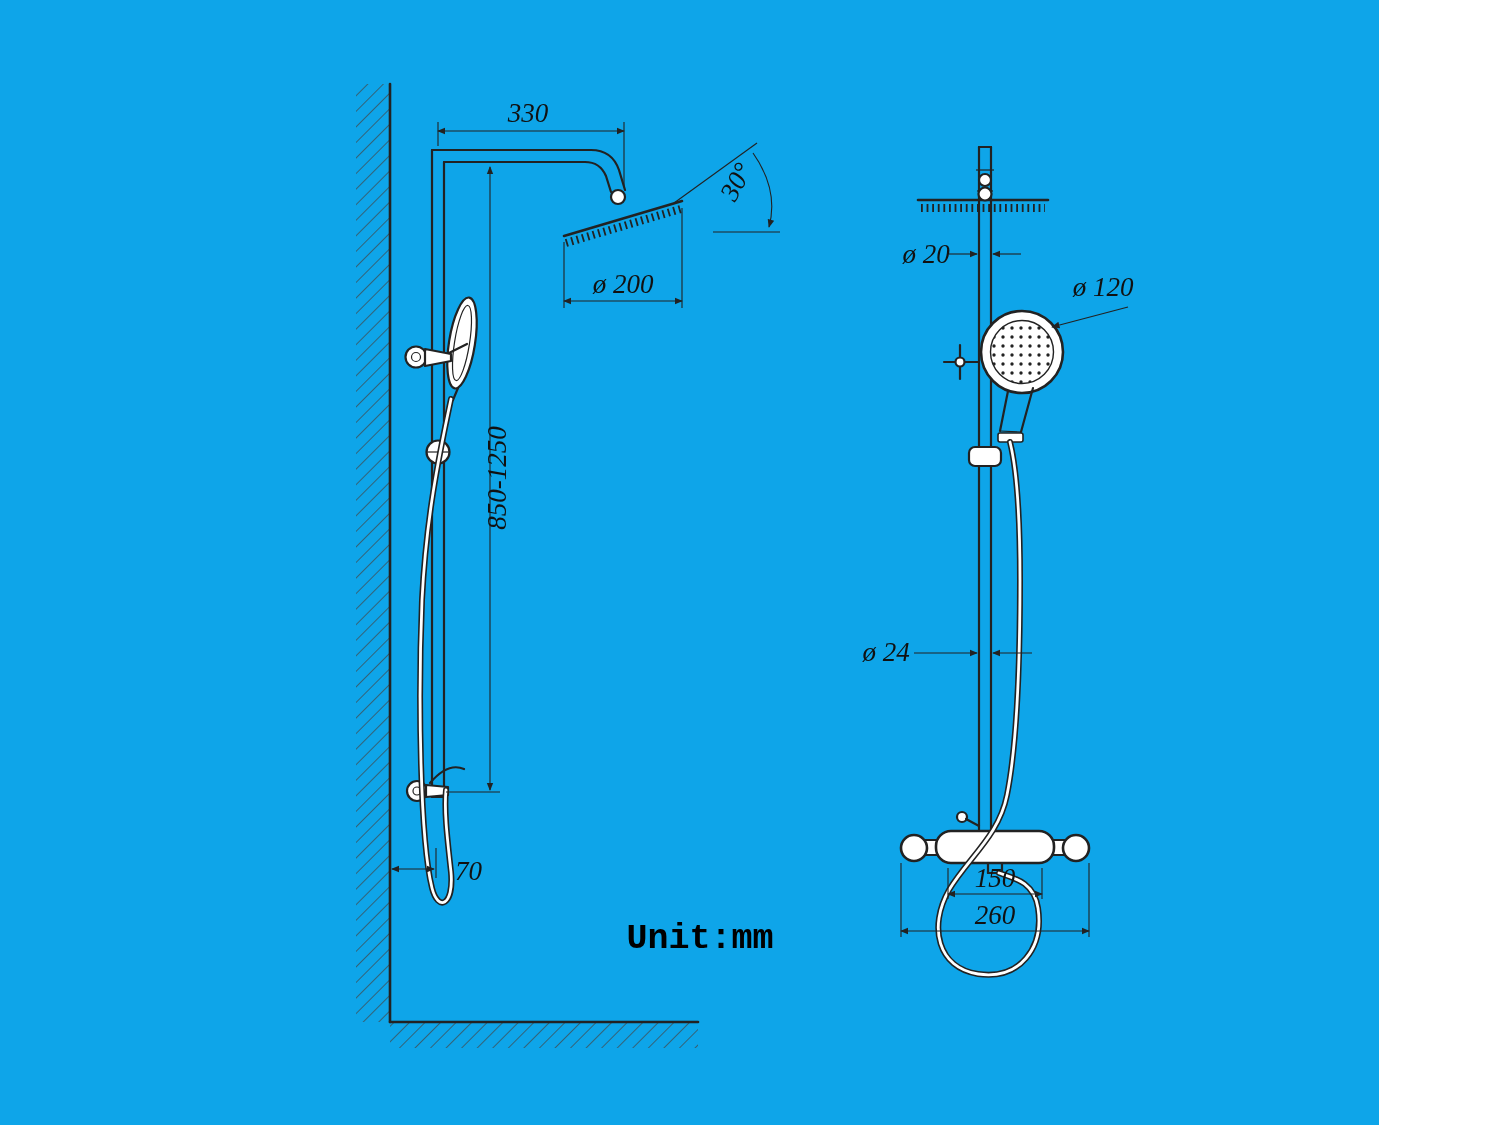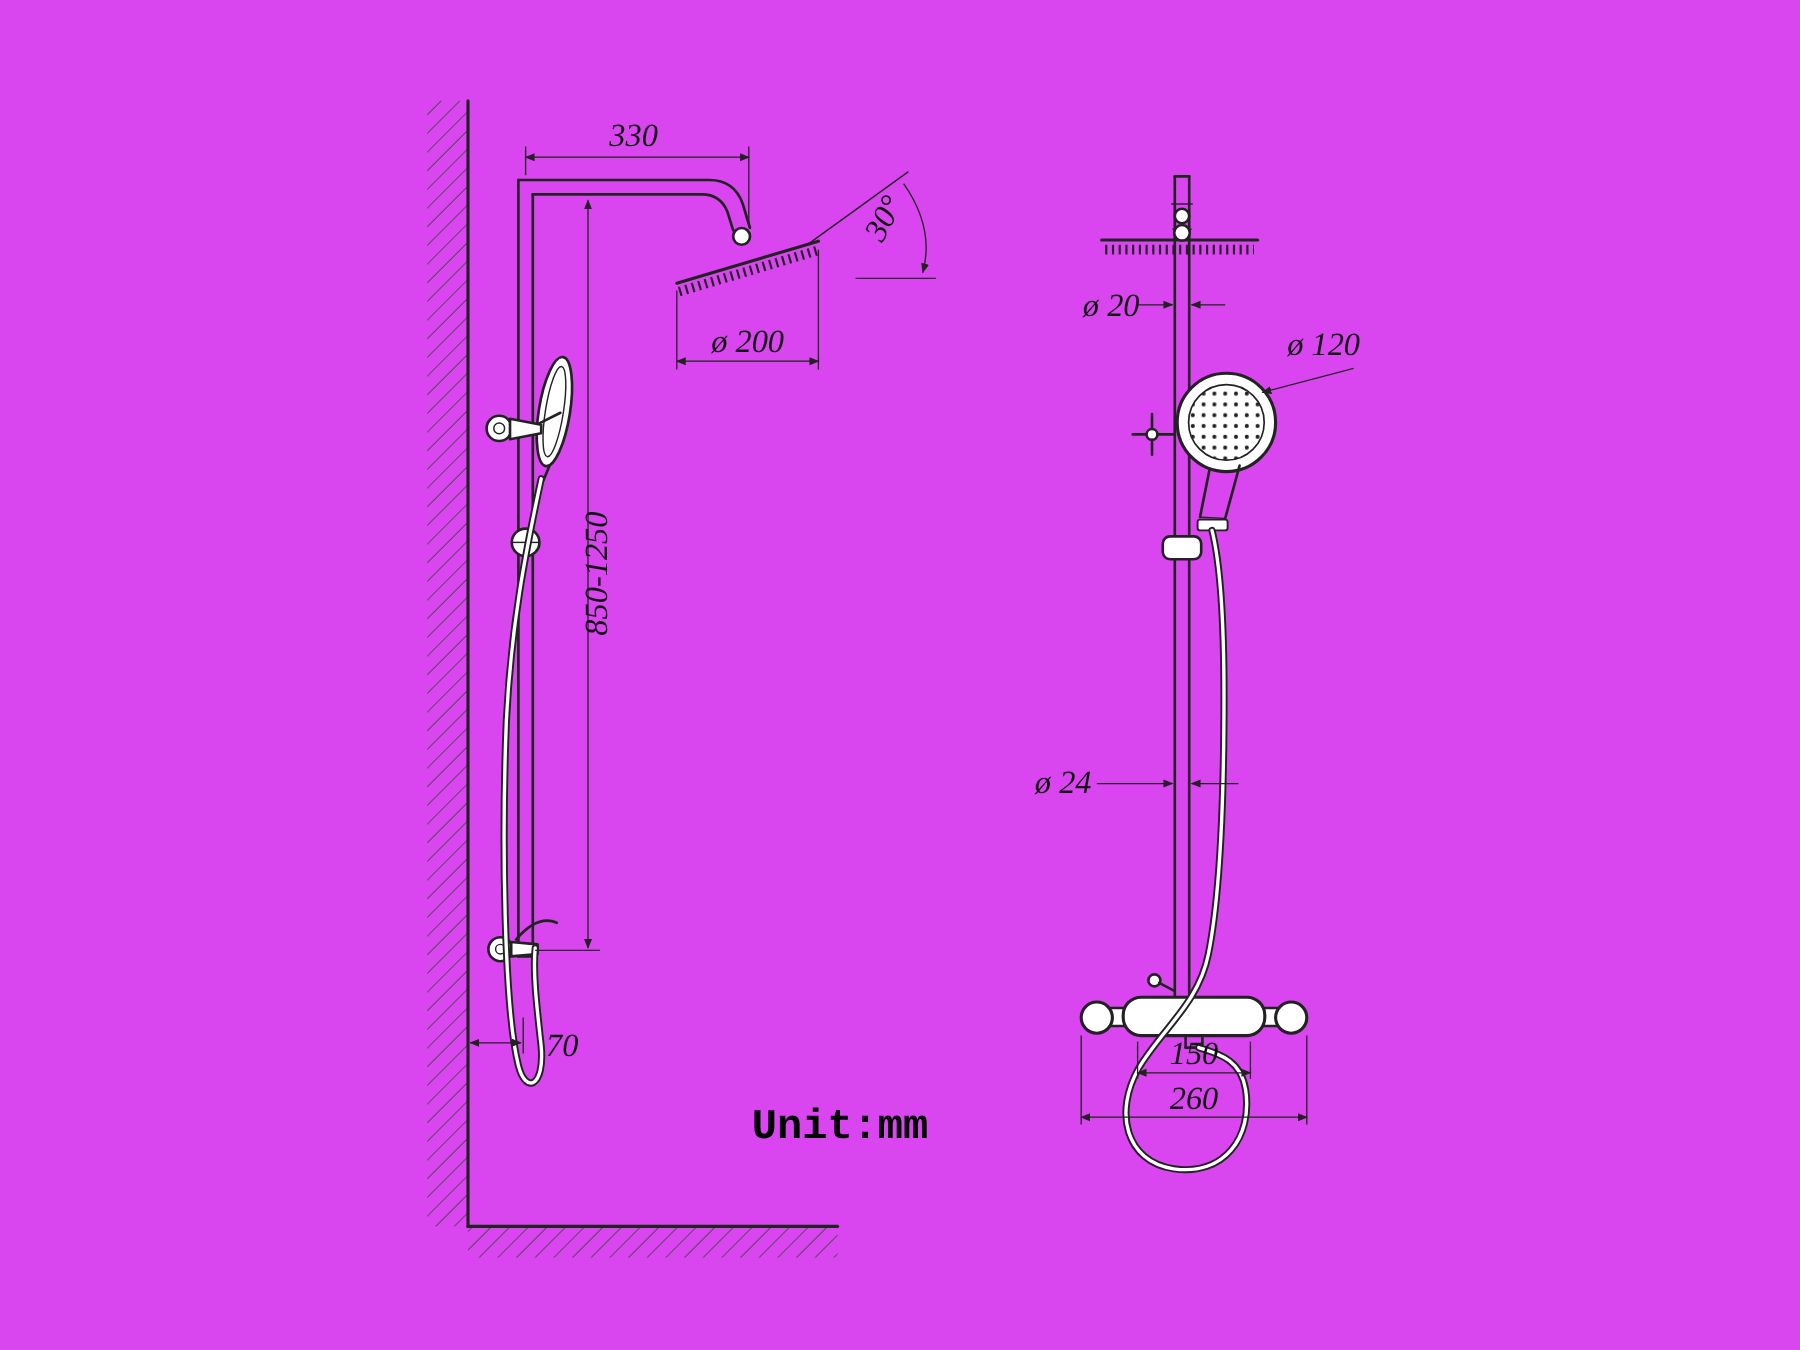--- a/index.html
+++ b/index.html
@@ -1,19 +1,19 @@
 <!DOCTYPE html>
 <html><head>
 <meta charset="utf-8">
 <style>
   html,body { margin:0; padding:0; background:#fff; }
   .canvas {
     position:relative;
-    width:1500px; height:1125px;
-    background:#d946ef;
+    width:1379px; height:1125px;
+    background:#0ea5e9;
     font-family:"Liberation Serif", serif;
     overflow:hidden;
   }
   svg { display:block; }
   .ln      { stroke:#222; stroke-width:2.2; fill:none; stroke-linecap:round; stroke-linejoin:round; }
   .ln-thick{ stroke:#222; stroke-width:2.6; fill:none; stroke-linecap:round; }
   .ln-thin { stroke:#222; stroke-width:1.2; fill:none; }
   .dim     { stroke:#222; stroke-width:1.1; fill:none; }
   .wfill   { fill:#fff; }
   .spray   { stroke:#222; stroke-width:8; stroke-dasharray:1.8 3.8; fill:none; }

